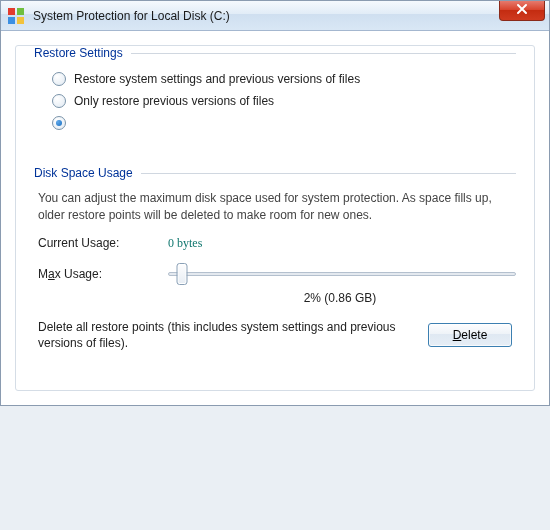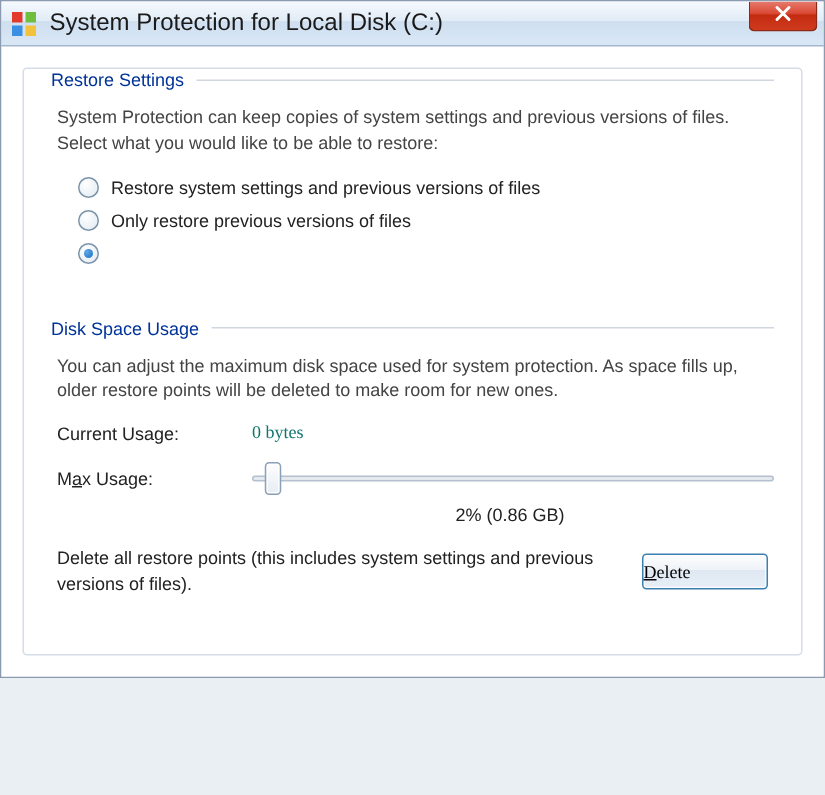--- a/index.html
+++ b/index.html
@@ -26,21 +26,21 @@
     padding: 0 0 0 6px;
     position: relative;
   }
   .tb-icon {
     width: 18px; height: 18px;
     margin-right: 8px;
     flex-shrink: 0;
   }
   .tb-title {
     color: #1a1a1a;
-    font-size: 16px;
+    font-size: 12px;
     text-align: center;
   }
   .tb-close {
     position: absolute;
     right: 4px; top: 0;
     width: 46px; height: 20px;
     background: linear-gradient(to bottom, #e67a6d 0%, #d9452f 45%, #c32b10 46%, #cf3a1f 100%);
     border: 1px solid #8a2a1a;
     border-top: none;
     border-radius: 0 0 4px 4px;
@@ -171,23 +171,24 @@
     line-height: 1.4;
     padding-right: 20px;
   }
   .btn {
     min-width: 84px;
     height: 24px;
     background: linear-gradient(to bottom, #fdfdfe 0%, #eef3f8 45%, #dfe8f2 46%, #e7eef6 100%);
     border: 1px solid #3c7fb1;
     border-radius: 3px;
     color: #000;
-    font-family: Liberation Serif, serif;
+    font-family: Liberation Sans, sans-serif;
     font-size: 12px;
     cursor: pointer;
+    text-align: center;
     line-height: 22px;
     box-shadow: inset 0 0 0 1px rgba(255,255,255,0.7);
   }
   .btn .ul { text-decoration: underline; }
 </style>
 </head>
 <body>
 
 <div class="window">
   <div class="titlebar">
@@ -210,21 +211,20 @@
   </div>
 
   <div class="client">
     <div class="panel">
 
       <div class="groupbox">
         <div class="groupbox-header">
           <span class="groupbox-title">Restore Settings</span>
           <span class="groupbox-line"></span>
         </div>
-        <p class="desc">System Protection can keep copies of system settings and previous versions of files. Select what you would like to be able to restore:</p>
 
         <div class="radio-row">
           <span class="radio"></span>
           <span class="radio-label">Restore system settings and previous versions of files</span>
         </div>
         <div class="radio-row">
           <span class="radio"></span>
           <span class="radio-label">Only restore previous versions of files</span>
         </div>
         <div class="radio-row">

